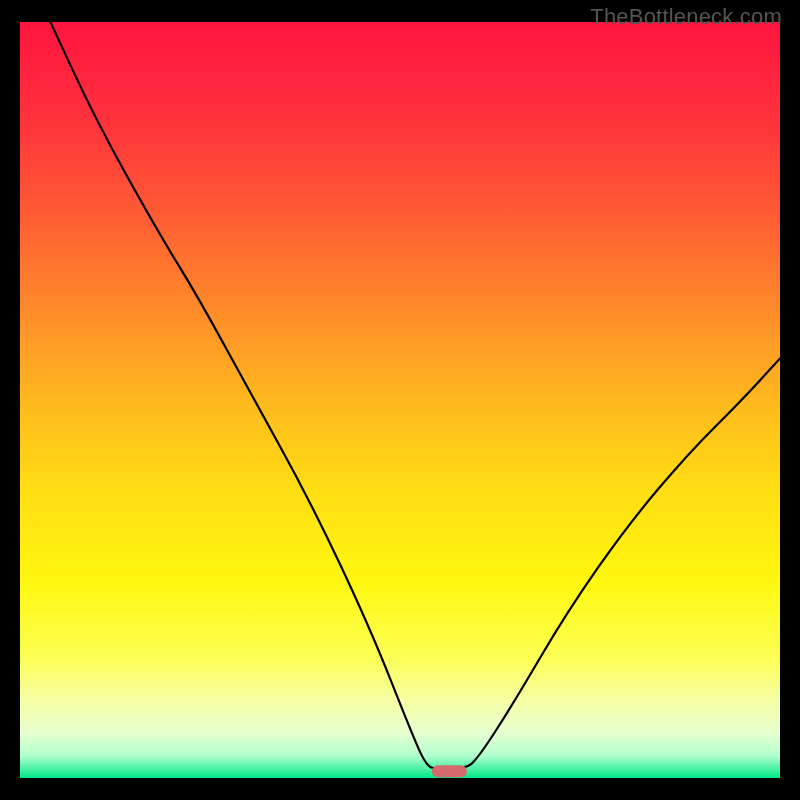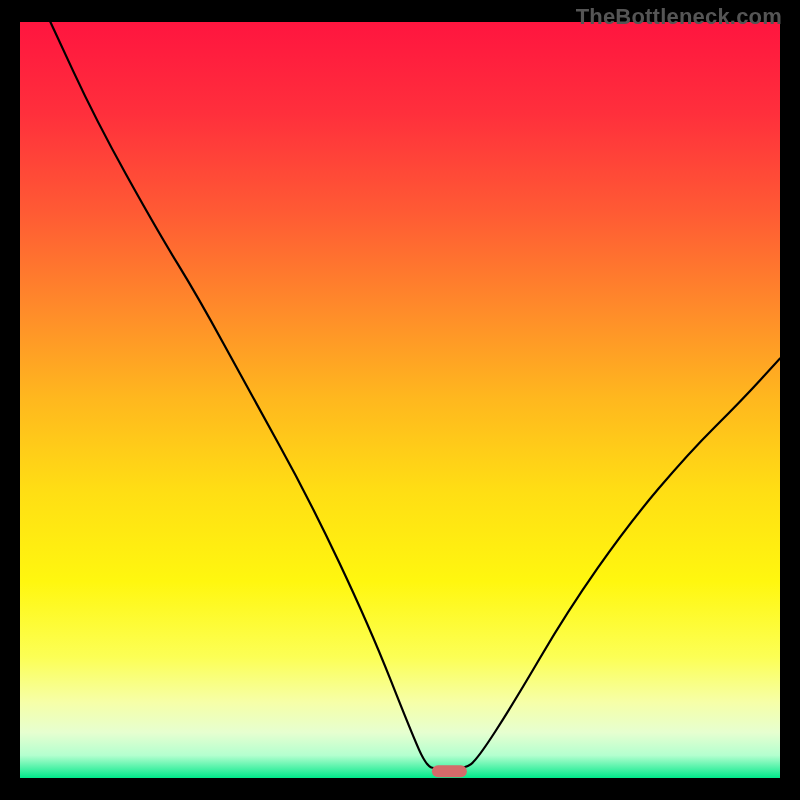--- a/index.html
+++ b/index.html
@@ -10,21 +10,21 @@
     background: black;
     position: relative;
     font-family: Arial, sans-serif;
   }
   .watermark {
     position: absolute;
     top: 4px;
     right: 18px;
     color: #555;
     font-size: 22px;
-    font-weight: 700;
+    font-weight: 400;
     z-index: 10;
     letter-spacing: 0.2px;
   }
   .plot-area {
     position: absolute;
     left: 20px;
     top: 22px;
     width: 760px;
     height: 756px;
   }

